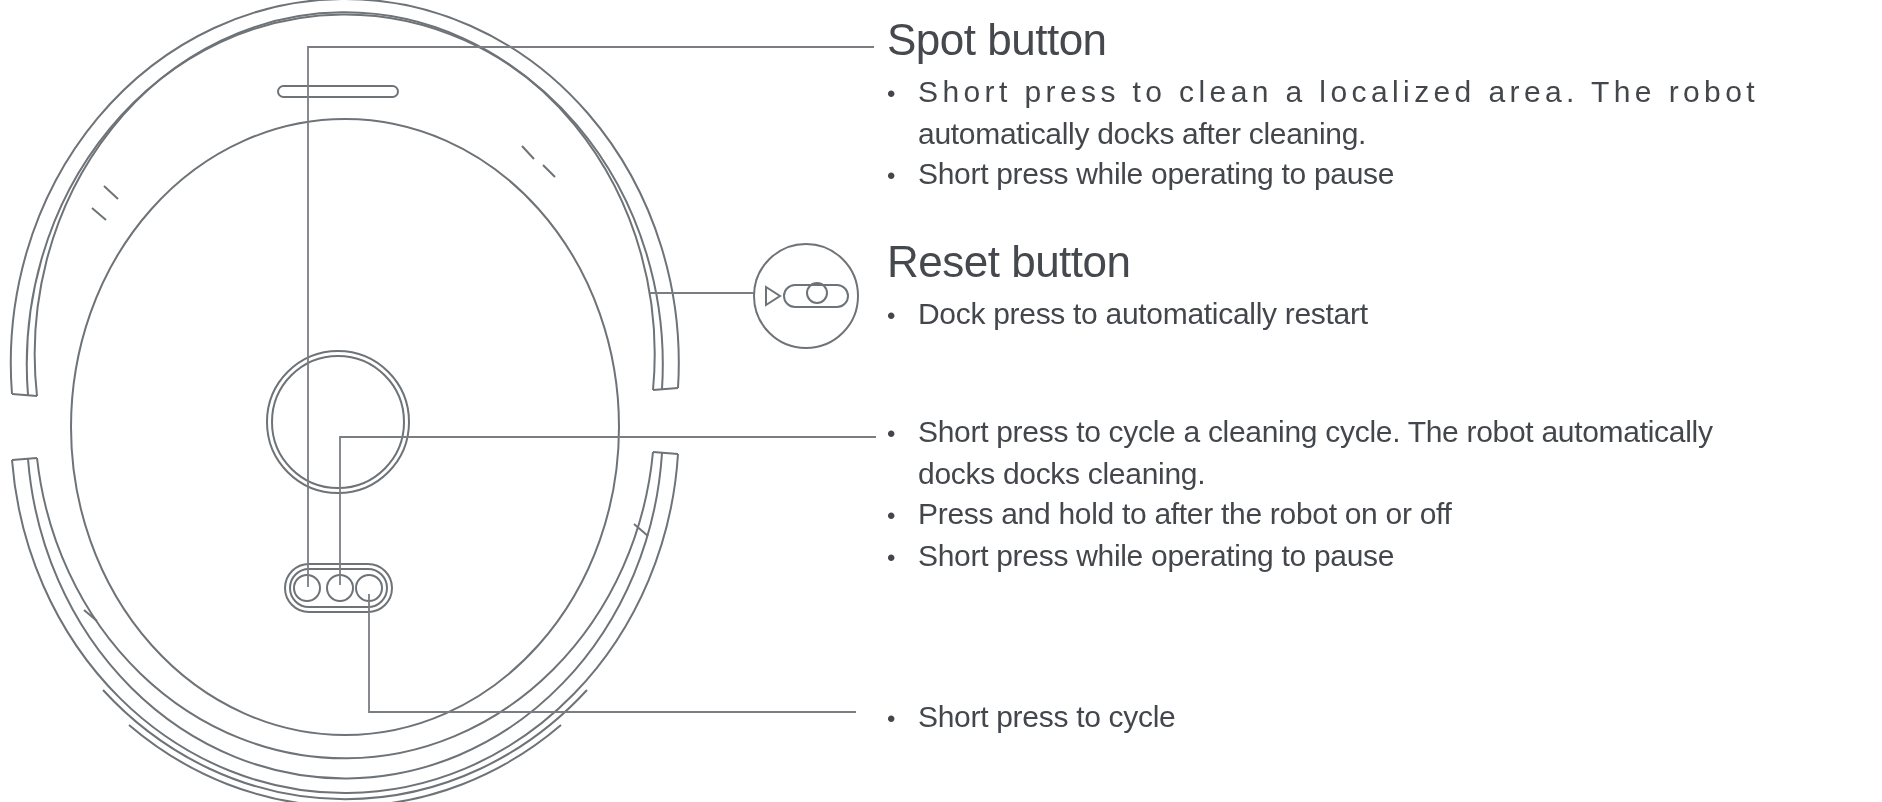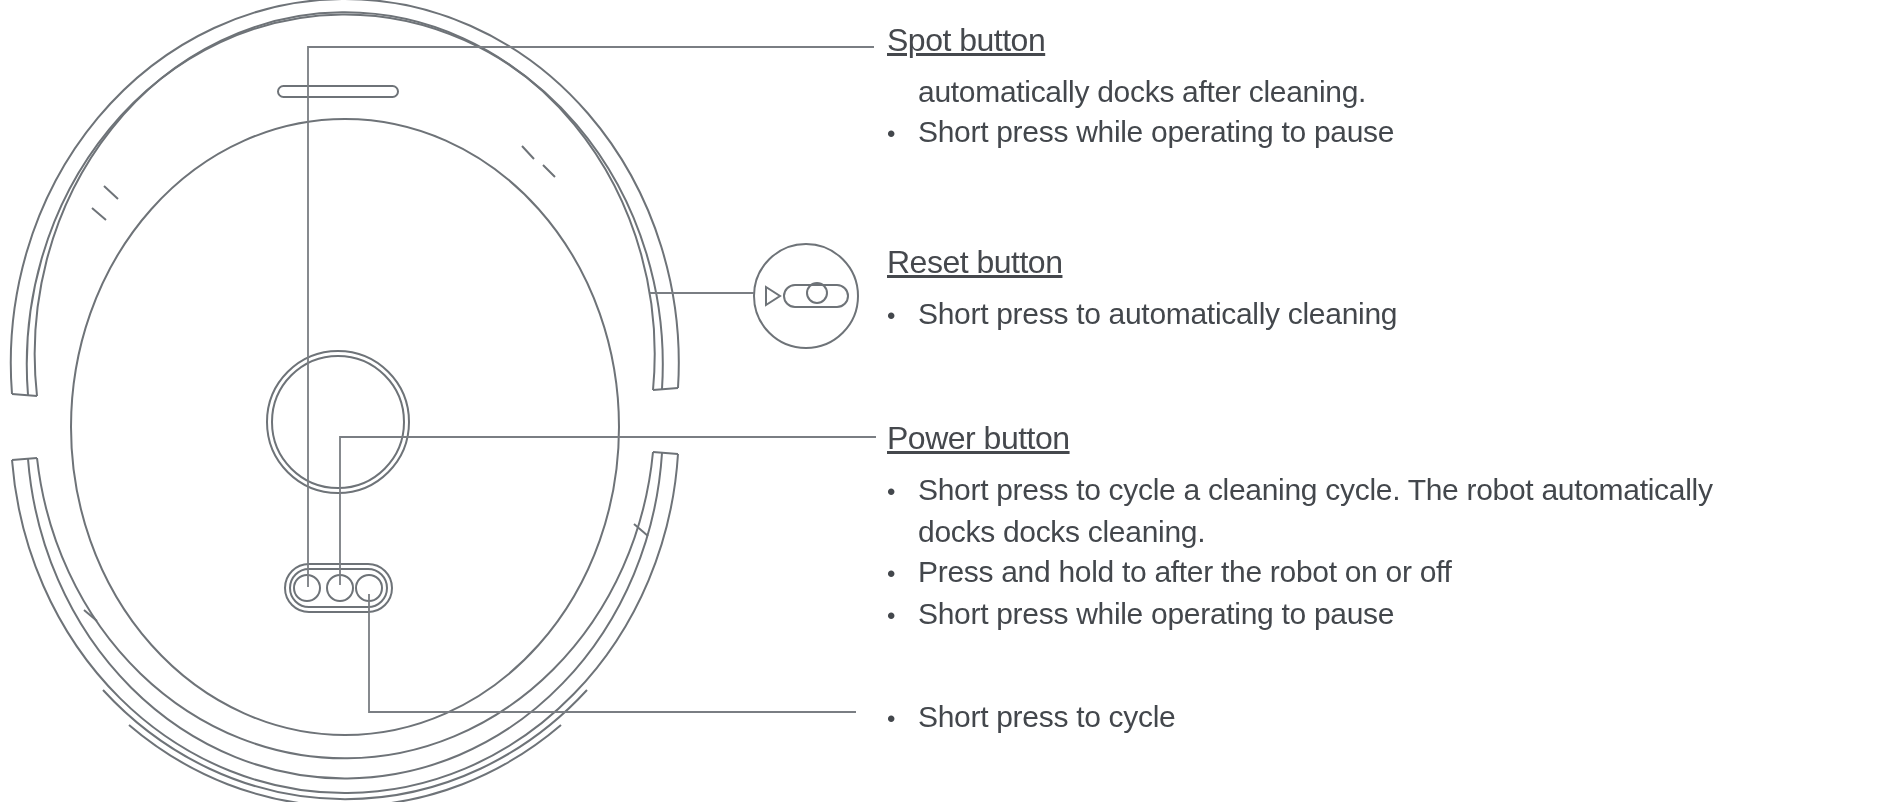--- a/index.html
+++ b/index.html
@@ -24,26 +24,25 @@
     position: absolute;
     left: 887px;
     white-space: nowrap;
   }
   #sec-spot  { top: 14px; }
   #sec-reset { top: 236px; }
   #sec-power { top: 412px; }
   #sec-dock  { top: 697px; }
   .section h2 {
     margin: 0 0 6px 0;
-    font-size: 32px;
+    font-size: 44px;
     line-height: 52px;
     font-weight: 400;
     letter-spacing: -0.5px;
     color: #45484d;
-    text-decoration: underline;
   }
   .bullets .line {
     font-size: 30px;
     line-height: 40px;
     letter-spacing: -0.3px;
     color: #43474c;
     white-space: nowrap;
   }
   .bullets .marker {
     display: inline-block;
@@ -108,34 +107,34 @@
     <path d="M 308 587 L 308 47 L 874 47"></path>
     <path d="M 650 293 L 754 293"></path>
     <path d="M 340 585 L 340 437 L 876 437"></path>
     <path d="M 369 594 L 369 712 L 856 712"></path>
   </g>
 </svg>
 
 <div class="section" id="sec-spot">
   <h2>Spot button</h2>
   <div class="bullets">
+      <div class="line ls"><span class="marker">•</span><span class="txt">Short press to clean a localized area. The robot</span></div>
       <div class="line"><span class="marker"></span><span class="txt">automatically docks after cleaning.</span></div>
       <div class="line"><span class="marker">•</span><span class="txt">Short press while operating to pause</span></div>
     </div>
 </div>
 
 <div class="section" id="sec-reset">
   <h2>Reset button</h2>
   <div class="bullets">
-      <div class="line"><span class="marker">•</span><span class="txt">Short press to automatically cleaning</span></div>
+      <div class="line"><span class="marker">•</span><span class="txt">Dock press to automatically restart</span></div>
     </div>
 </div>
 
 <div class="section" id="sec-power">
-  <h2>Power button</h2>
   <div class="bullets">
       <div class="line"><span class="marker">•</span><span class="txt">Short press to cycle a cleaning cycle. The robot automatically</span></div>
       <div class="line"><span class="marker"></span><span class="txt">docks docks cleaning.</span></div>
       <div class="line"><span class="marker">•</span><span class="txt">Press and hold to after the robot on or off</span></div>
       <div class="line"><span class="marker">•</span><span class="txt">Short press while operating to pause</span></div>
     </div>
 </div>
 
 <div class="section" id="sec-dock">
   <div class="bullets">

